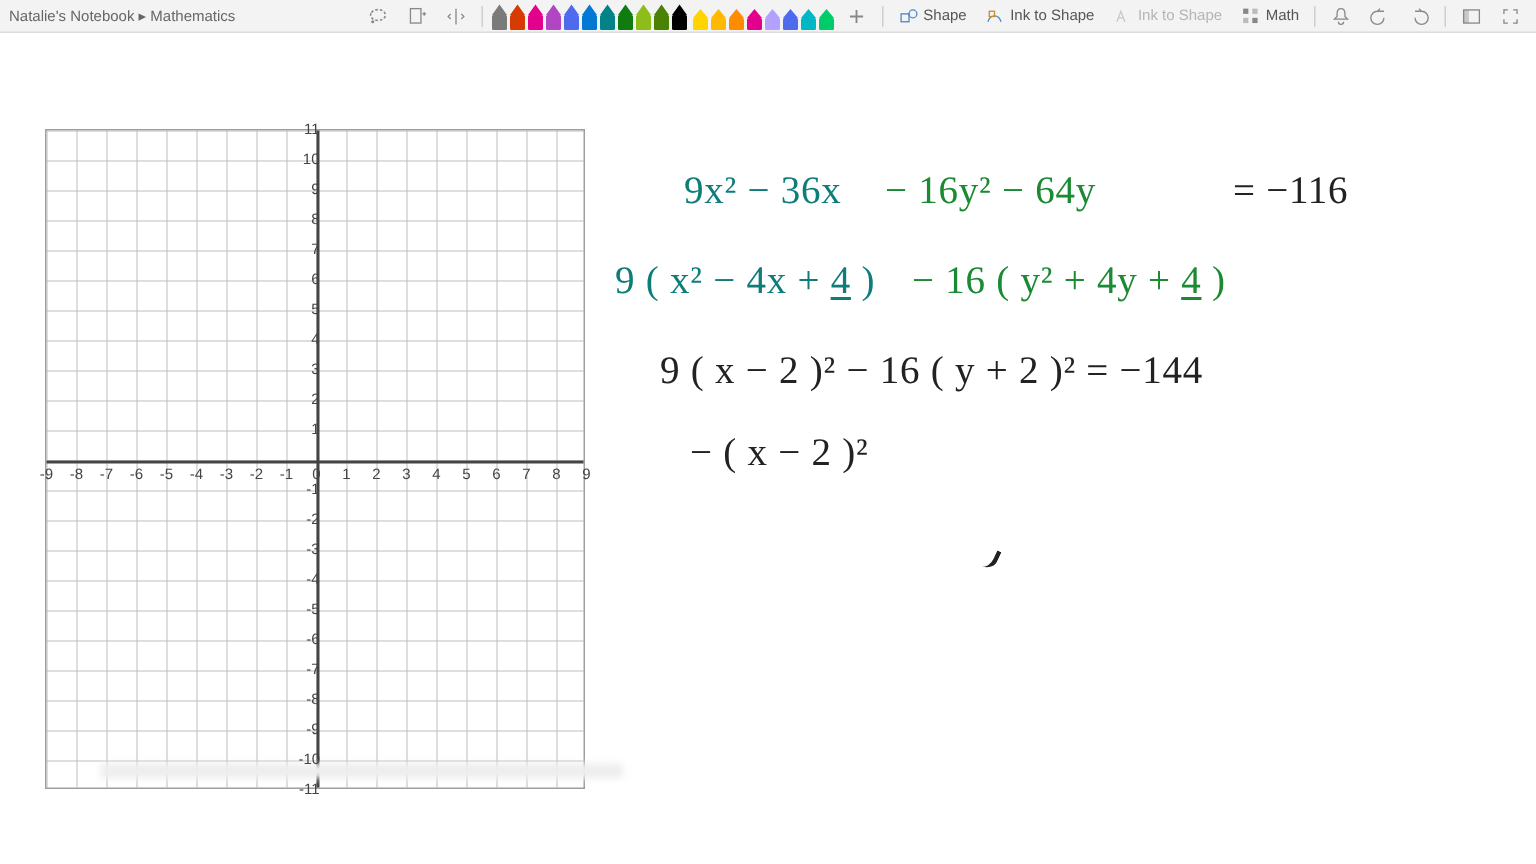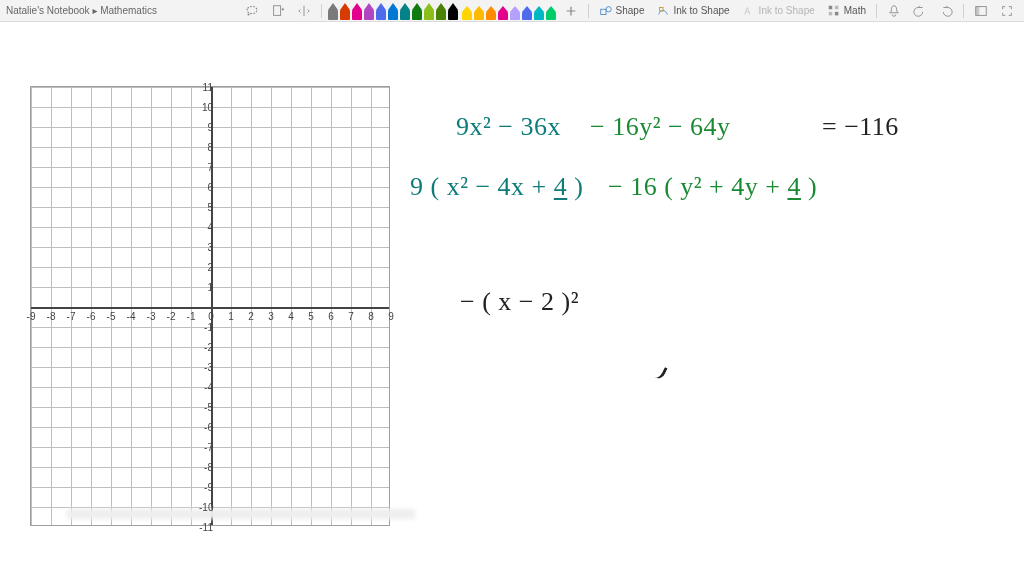--- a/index.html
+++ b/index.html
@@ -337,16 +337,17 @@
   <div class="hw green" style="left:590px; top:90px;">− 16y² − 64y</div>
   <div class="hw" style="left:822px; top:90px;">= −116</div>
 
   <div class="hw teal" style="left:410px; top:150px;">
     <span>9 ( x² − 4x + </span><span class="u blue">4</span><span> )</span>
   </div>
   <div class="hw green" style="left:608px; top:150px;">
     <span> − 16 ( y² + 4y + </span><span class="u blue">4</span><span> )</span>
   </div>
 
+  <div class="hw" style="left:440px; top:210px;">9 ( x − 2 )²  −  16 ( y + 2 )²  =  −144</div>
   <div class="hw" style="left:460px; top:265px;">− ( x − 2 )²</div>
 
   <div class="stroke" style="left:640px; top:340px;"></div>
 </div>
 
 </body></html>

